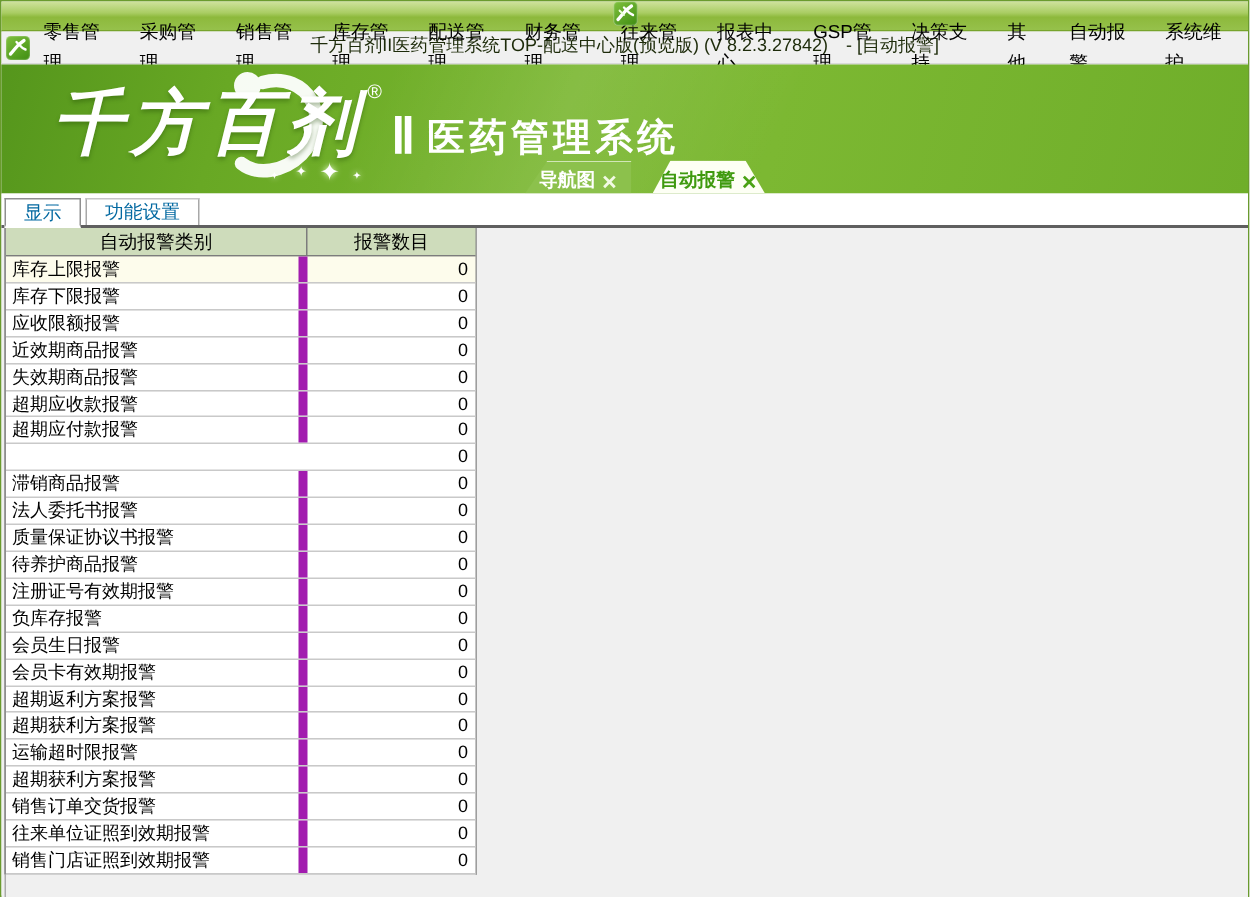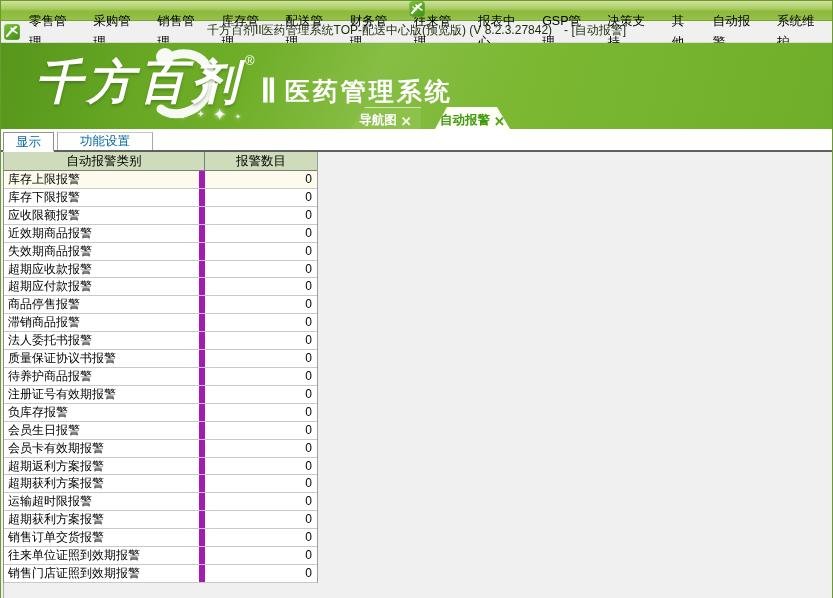--- a/index.html
+++ b/index.html
@@ -55,21 +55,21 @@
   .doc-tab.nav .close-x { color:#f2fae4; }
   .doc-tab.alarm { left:434px; width:75px; background:#fdfff4; color:#3f9a0f;
     clip-path:polygon(12px 0%, calc(100% - 13px) 0%, 100% 100%, 0% 100%); }
   .doc-tab.alarm .close-x { color:#4aa214; }
 
   
   .view-tabs { height:21px; background:#fff; display:flex; align-items:flex-end; padding-left:2px; position:relative; z-index:2; }
   .view-tab { font-size:12.5px; color:#0369a1; text-align:center; cursor:pointer; }
   .view-tab.active { height:20px; line-height:19px; padding:0 12px; background:#fff;
     border:1px solid #8f8f8f; border-bottom:2px solid #fff; margin-bottom:-2px; position:relative; z-index:3; }
-  .view-tab:not(.active) { height:18px; line-height:17px; padding:0 22px; margin-left:3px;
+  .view-tab:not(.active) { height:18px; line-height:17px; padding:0 12px; margin-left:3px;
     border-left:1px solid #a8a8a8; border-right:1px solid #a8a8a8; border-top:1px solid #c6c6c6; }
 
   
   .panel { position:relative; height:449px; background:#f0f0f0; border-top:2px solid #5f5f5f; }
 
   .grid { position:absolute; left:2px; top:0; width:315px; background:#737373;
     border-left:1px solid #8e8e8e; border-right:1px solid #9e9e9e; }
   .grid-header { display:flex; height:19px; background:var(--table-header-green,#cedcbb);
     border-bottom:1px solid #7c7c7c; font-size:12.5px; color:#000; }
   .gh-cell { line-height:18px; text-align:center; }
@@ -184,21 +184,20 @@
         </div>
           <div class="grid-row">
           <div class="gr-cat">超期应收款报警</div>
           <div class="gr-cnt">0</div>
         </div>
           <div class="grid-row">
           <div class="gr-cat">超期应付款报警</div>
           <div class="gr-cnt">0</div>
         </div>
           <div class="grid-row">
-          <div class="gr-cat">商品停售报警</div>
           <div class="gr-cnt">0</div>
         </div>
           <div class="grid-row">
           <div class="gr-cat">滞销商品报警</div>
           <div class="gr-cnt">0</div>
         </div>
           <div class="grid-row">
           <div class="gr-cat">法人委托书报警</div>
           <div class="gr-cnt">0</div>
         </div>

